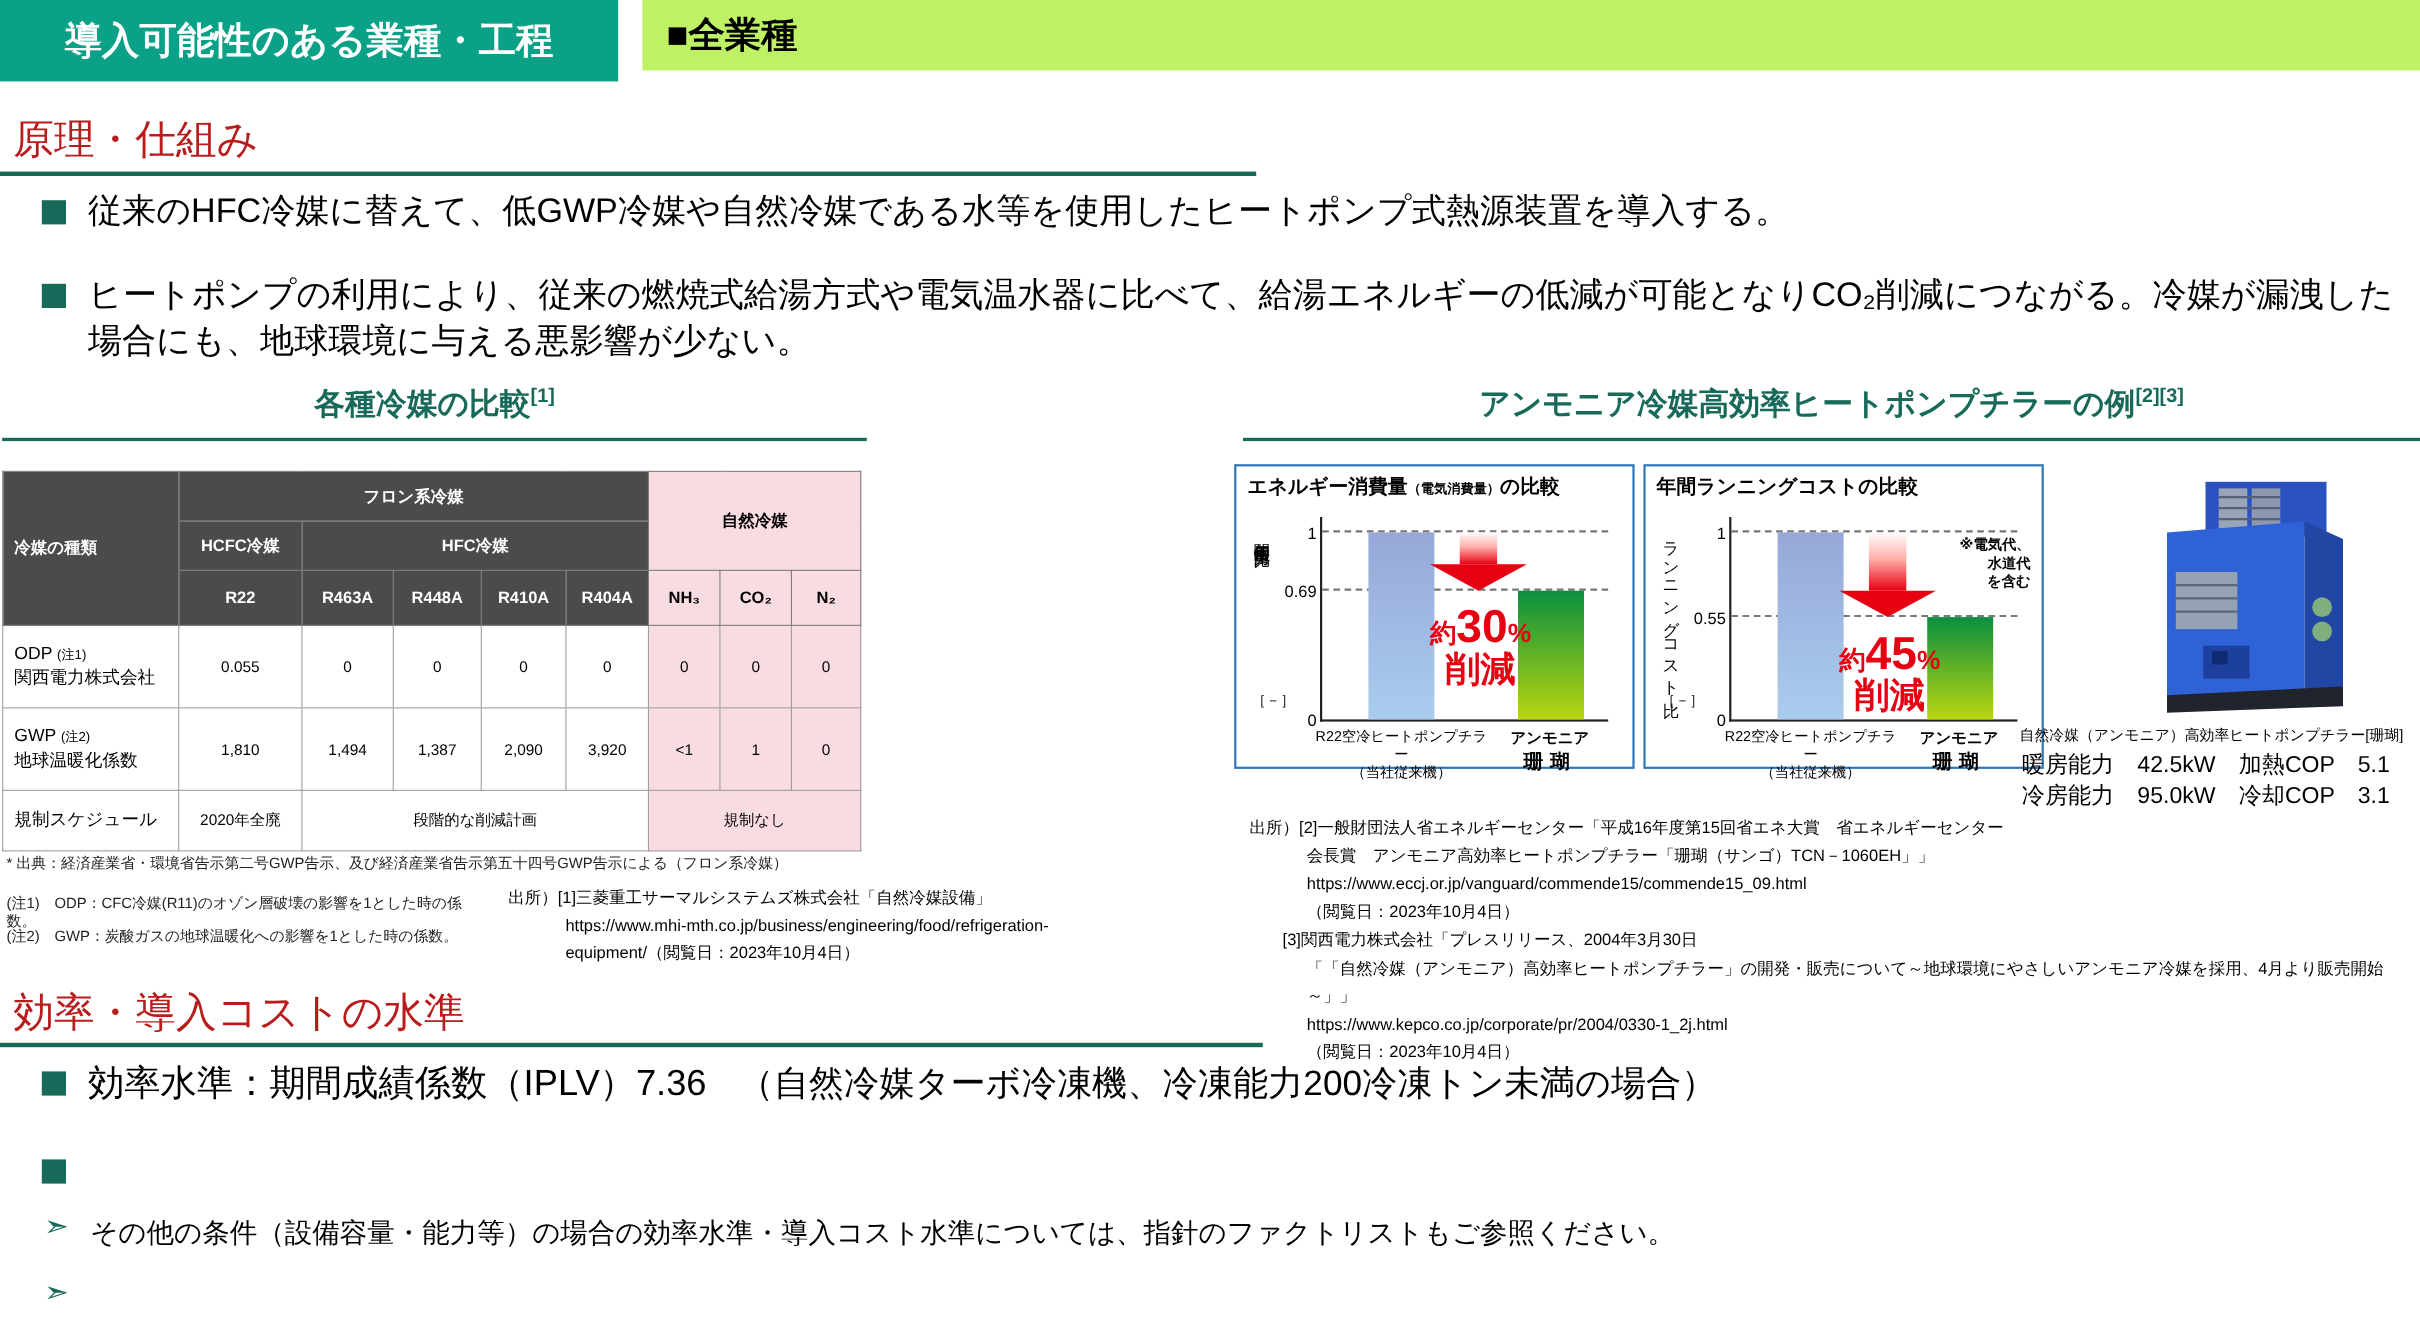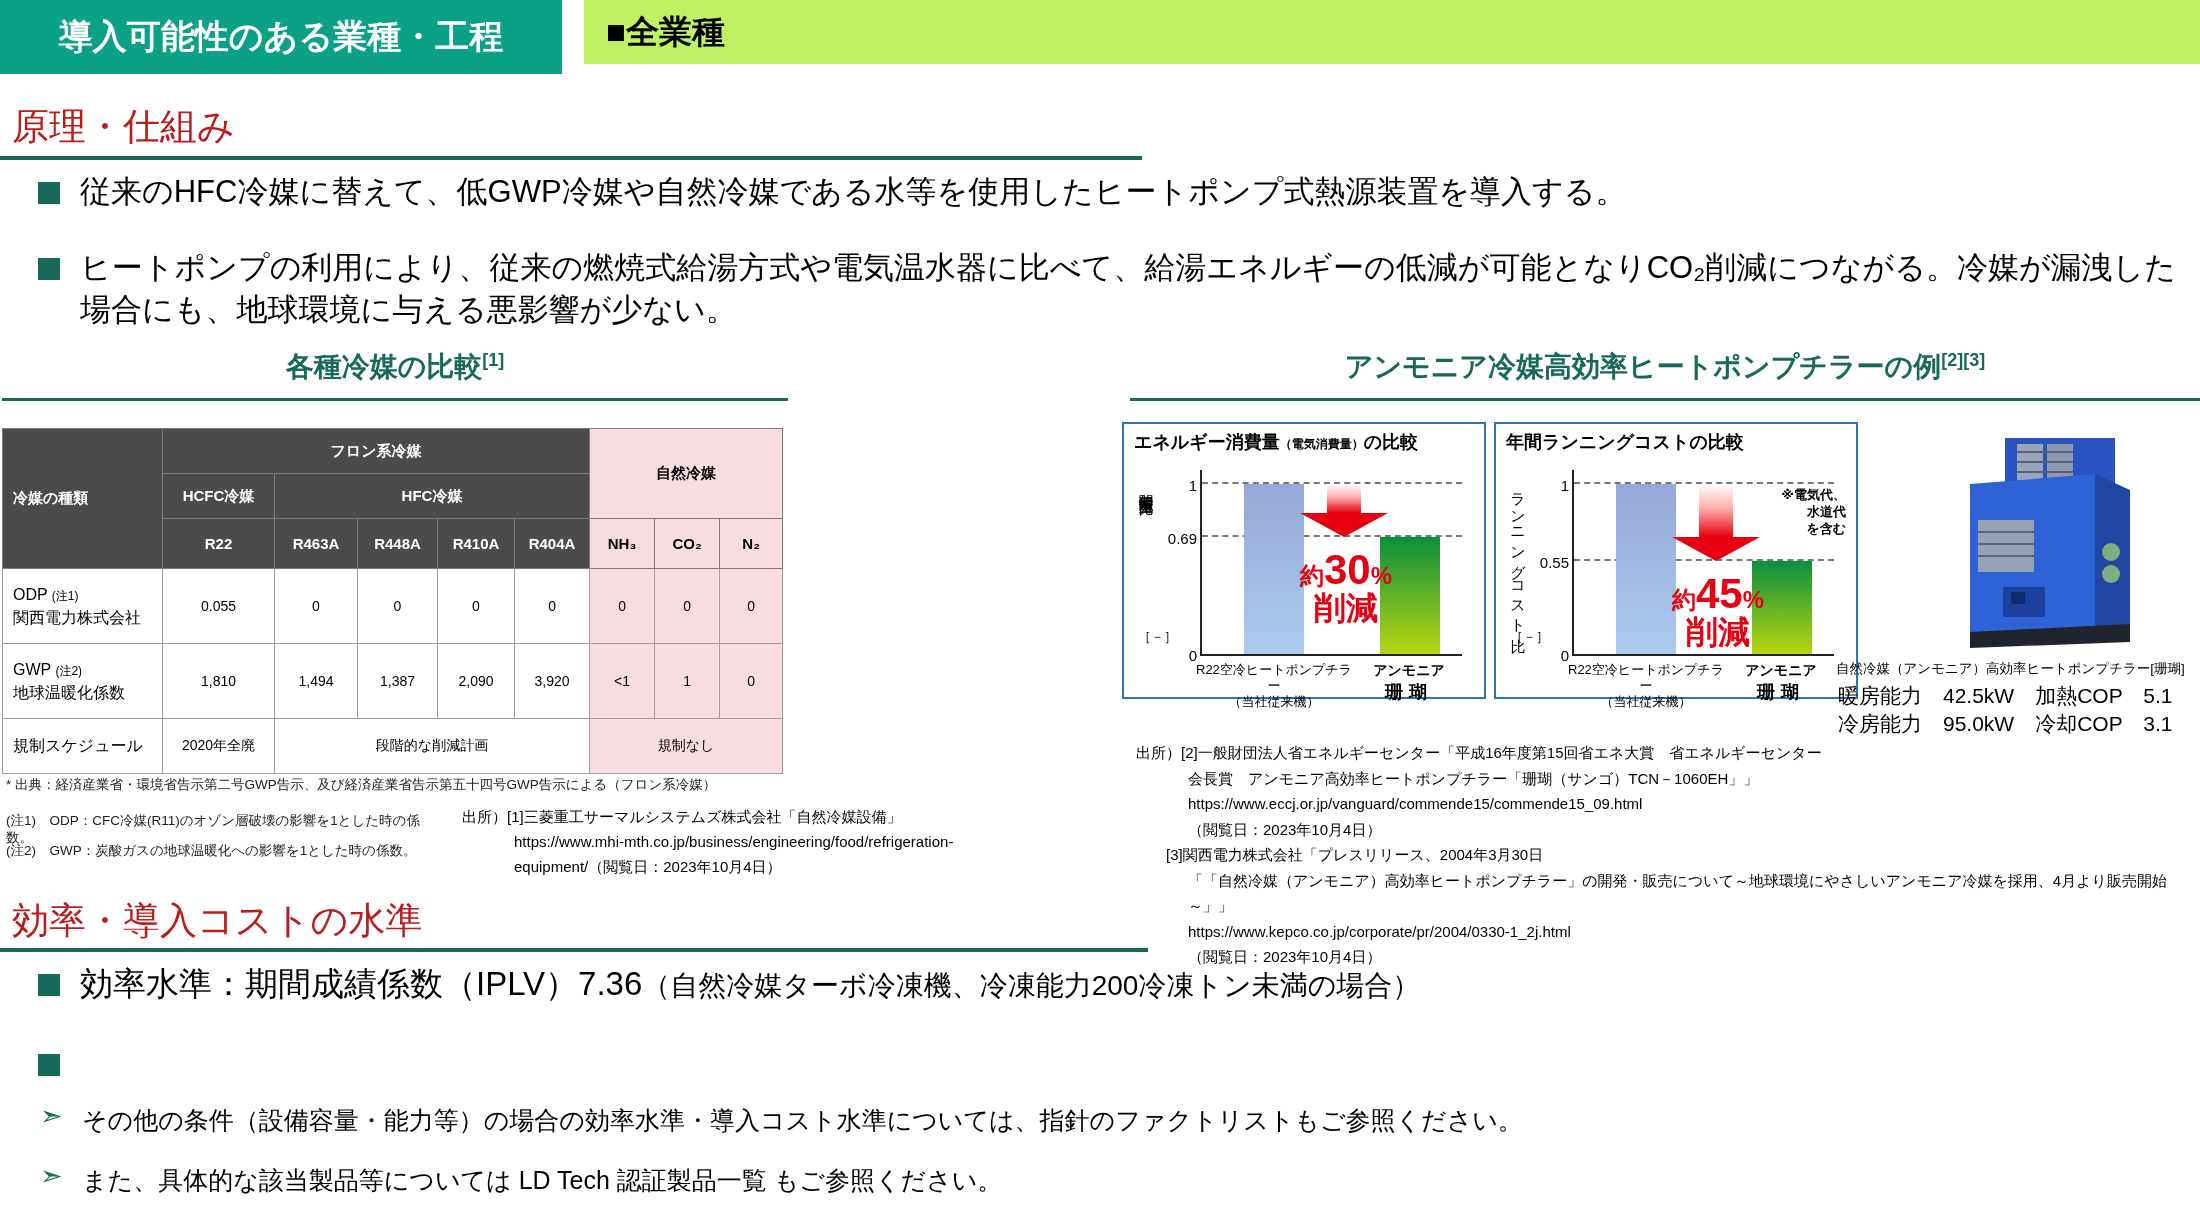--- a/index.html
+++ b/index.html
@@ -15,21 +15,21 @@
           align-items:center;font-weight:bold;font-size:33px;padding-left:22px;}
 
   
   .h1{color:#b91c1c;font-weight:normal;font-size:37px;}
   .rule{background:#17695a;}
 
   
   .sq{width:22px;height:22px;background:#17695a;}
   .btxt{font-size:31px;line-height:42px;color:#000;}
   .b2main{font-size:33px;}
-  .b2small{font-size:28px;}
+  .b2small{font-size:32px;margin-left:29px;}
   .ptr-glyph{color:#17695a;font-size:27px;font-weight:bold;}
   .ptr-txt{font-size:25px;}
 
   
   .ptitle{color:#17695a;font-weight:bold;font-size:28px;text-align:center;}
   .ptitle sup{font-size:18px;}
 
   
   table.ref{border-collapse:collapse;table-layout:fixed;width:780px;font-size:16px;}
   table.ref th{background:#4b4b4b;color:#fff;font-weight:bold;font-size:15px;
@@ -293,15 +293,14 @@
 
   <div class="abs sq" style="left:38px;top:974px;"></div>
   <div class="abs" style="left:80px;top:962px;width:2100px;">
     <span class="b2main">効率水準：期間成績係数（IPLV）7.36</span><span class="b2small">（自然冷媒ターボ冷凍機、冷凍能力200冷凍トン未満の場合）</span>
   </div>
   <div class="abs sq" style="left:38px;top:1054px;"></div>
 
   <div class="abs ptr-glyph" style="left:40px;top:1100px;">➣</div>
   <div class="abs ptr-txt" style="left:82px;top:1104px;width:2100px;">その他の条件（設備容量・能力等）の場合の効率水準・導入コスト水準については、指針のファクトリストもご参照ください。</div>
   <div class="abs ptr-glyph" style="left:40px;top:1160px;">➣</div>
-  <div class="abs ptr-txt" style="left:82px;top:1164px;width:2100px;">また、具体的な該当製品等については LD Tech 認証製品一覧 もご参照ください。</div>
 
 </div>
 
 </body></html>

